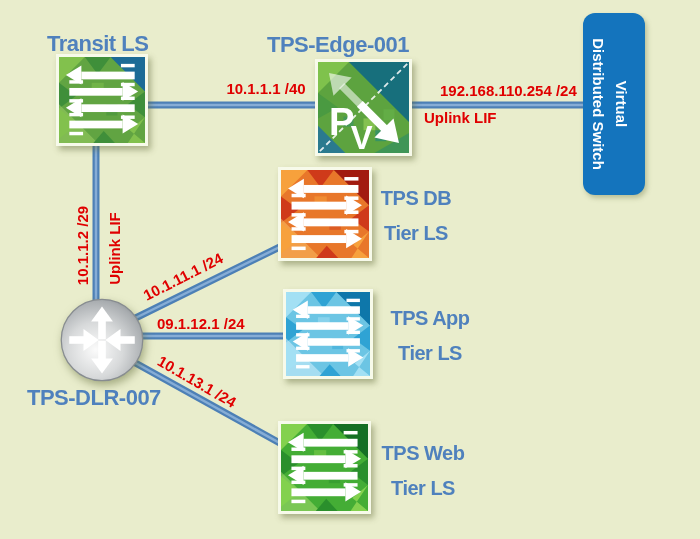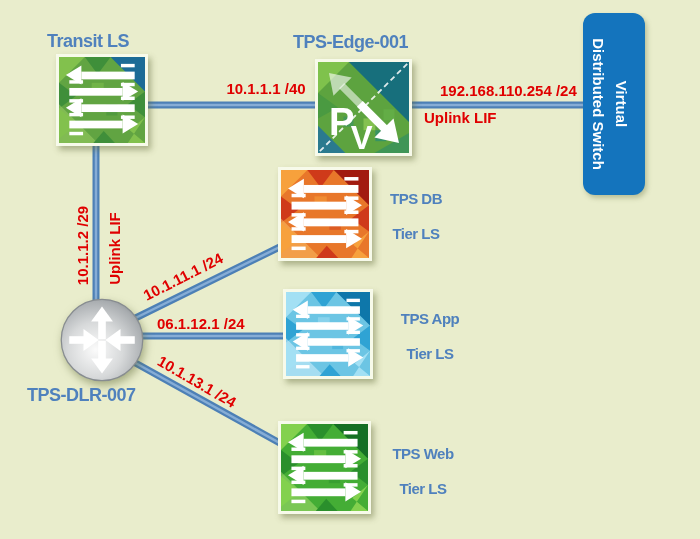--- a/index.html
+++ b/index.html
@@ -12,25 +12,25 @@
   .ls-frame{
     position:absolute;box-sizing:border-box;
     border:3px solid rgba(247,250,233,.95);
     box-shadow:3px 4px 6px rgba(95,105,55,.45);
     background:#fff;
   }
   .ls-frame svg{display:block;width:100%;height:100%;}
   .dlr-wrap{position:absolute;filter:drop-shadow(2px 4px 4px rgba(95,105,55,.5));}
   .dlr-wrap svg{display:block;width:100%;height:100%;}
   .nlabel{
-    position:absolute;font-weight:bold;font-size:18px;letter-spacing:-0.5px;
+    position:absolute;font-weight:bold;font-size:22px;letter-spacing:-0.5px;
     color:var(--c-node_label,#4f81bd);white-space:nowrap;
   }
   .nlabel2{
-    position:absolute;font-weight:bold;font-size:15px;letter-spacing:-0.5px;
+    position:absolute;font-weight:bold;font-size:20px;letter-spacing:-0.5px;
     color:var(--c-node_label,#4f81bd);text-align:center;line-height:35px;
   }
   .rlabel{
     position:absolute;font-weight:bold;font-size:15px;
     color:var(--c-link_label,#e00000);white-space:nowrap;text-align:center;
   }
   .vds-box{
     position:absolute;left:583px;top:13px;width:62px;height:182px;
     background:var(--c-vds_bg,#1474bd);border-radius:12px;
     box-shadow:2px 3px 5px rgba(95,105,55,.35);
@@ -171,37 +171,37 @@
       </svg>
   </div>
 
   <div class="dlr-wrap" style="left:60px;top:298px;width:84px;height:84px">
     <svg viewBox="0 0 100 100">
         <use href="#dlr-icon"></use>
       </svg>
   </div>
 
   <div class="nlabel" style="left:47px;top:31px;">Transit LS</div>
-  <div class="nlabel" style="left:293px;top:32px;">TPS-Edge-001</div>
+  <div class="nlabel" style="left:267px;top:32px;">TPS-Edge-001</div>
   <div class="nlabel" style="left:27px;top:385px;">TPS-DLR-007</div>
   <div class="nlabel2" style="left:356px;top:181px;width:120px;">
     <div>TPS DB</div>
     <div>Tier LS</div>
   </div>
   <div class="nlabel2" style="left:370px;top:301px;width:120px;">
     <div>TPS App</div>
     <div>Tier LS</div>
   </div>
   <div class="nlabel2" style="left:363px;top:436px;width:120px;">
     <div>TPS Web</div>
     <div>Tier LS</div>
   </div>
 
   <div class="rlabel" style="left:220px;top:80px;width:92px;">10.1.1.1 /40</div>
   <div class="rlabel" style="left:440px;top:82px;">192.168.110.254 /24</div>
   <div class="rlabel" style="left:424px;top:109px;">Uplink LIF</div>
   <div class="rlabel" style="left:32px;top:237px;width:100px;transform:rotate(-90deg);">10.1.1.2 /29</div>
   <div class="rlabel" style="left:64px;top:240px;width:100px;transform:rotate(-90deg);">Uplink LIF</div>
   <div class="rlabel" style="left:133px;top:268px;width:100px;transform:rotate(-27deg);">10.1.11.1 /24</div>
-  <div class="rlabel" style="left:157px;top:315px;">06.1.12.1 /24</div>
+  <div class="rlabel" style="left:157px;top:315px;">09.1.12.1 /24</div>
   <div class="rlabel" style="left:147px;top:373px;width:100px;transform:rotate(30deg);">10.1.13.1 /24</div>
 
 </div>
 
 </body></html>

